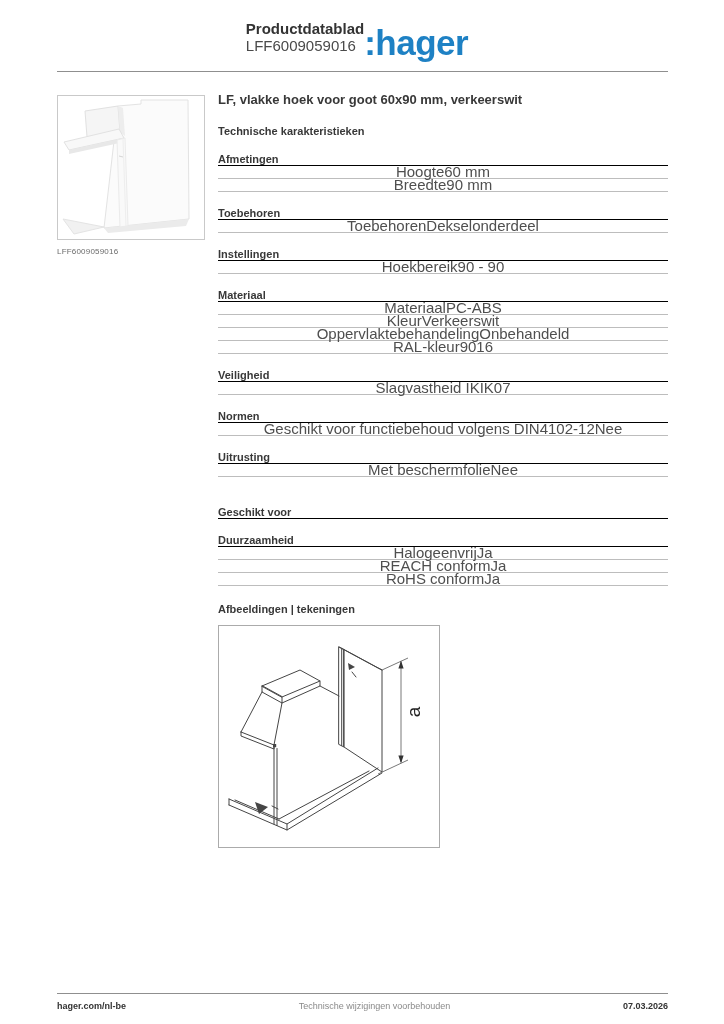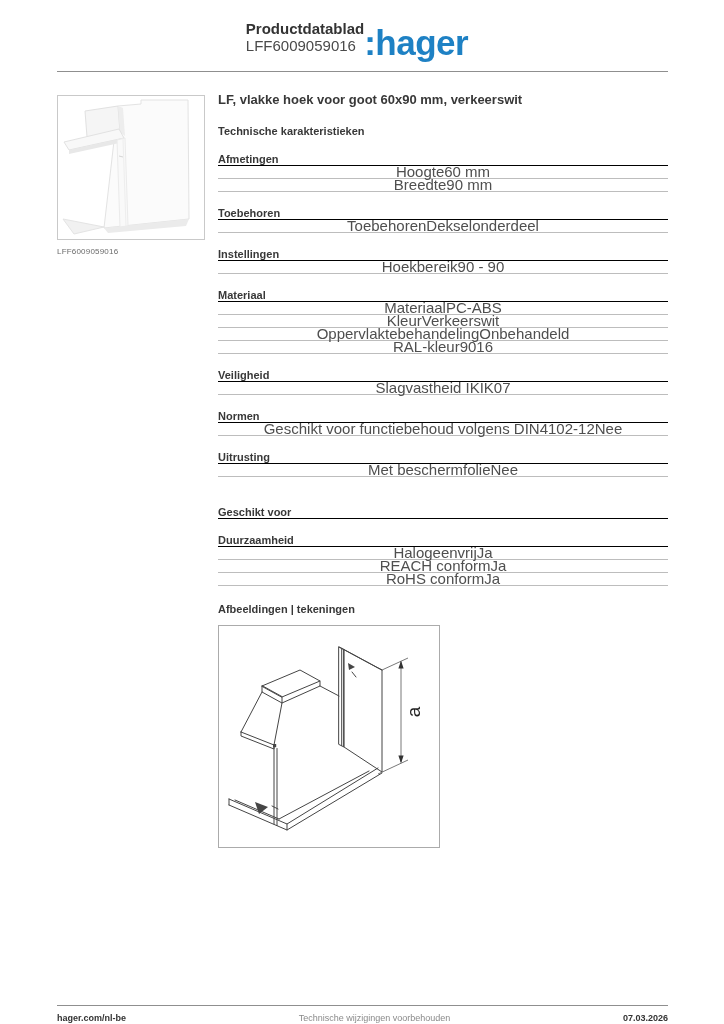--- a/index.html
+++ b/index.html
@@ -37,21 +37,21 @@
             border-bottom:1px solid #bdbdbd;}
   .spec-label{white-space:nowrap;}
   .spec-value{white-space:nowrap;text-align:right;}
 
   .drawings-heading{margin-top:17px;font-size:11px;font-weight:bold;color:#383838;line-height:13px;}
   .drawing-box{margin-top:9px;width:220px;height:221px;border:1px solid #ababab;background:#fff;}
 
   
   .doc-footer{position:absolute;left:57px;right:56px;top:993px;
               border-top:1px solid #8f8f8f;display:flex;justify-content:space-between;
-              align-items:baseline;padding-top:7px;font-size:9px;margin-top:12px;}
+              align-items:baseline;padding-top:7px;font-size:9px;}
   .f-left{font-weight:bold;color:#333;}
   .f-center{color:#8a8a8a;}
   .f-right{font-weight:bold;color:#333;}
 </style>
 </head>
 <body>
 
 <div class="page">
 
   <header class="doc-header">

